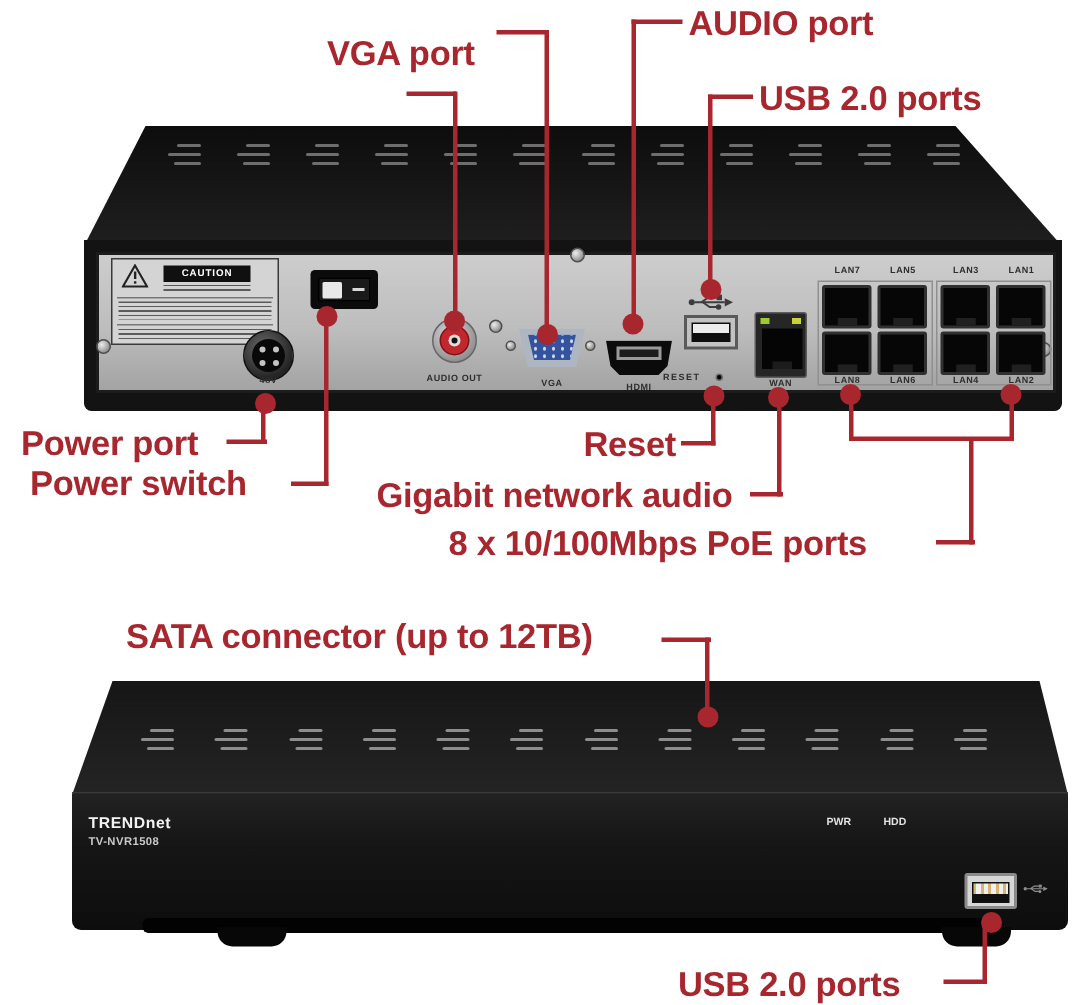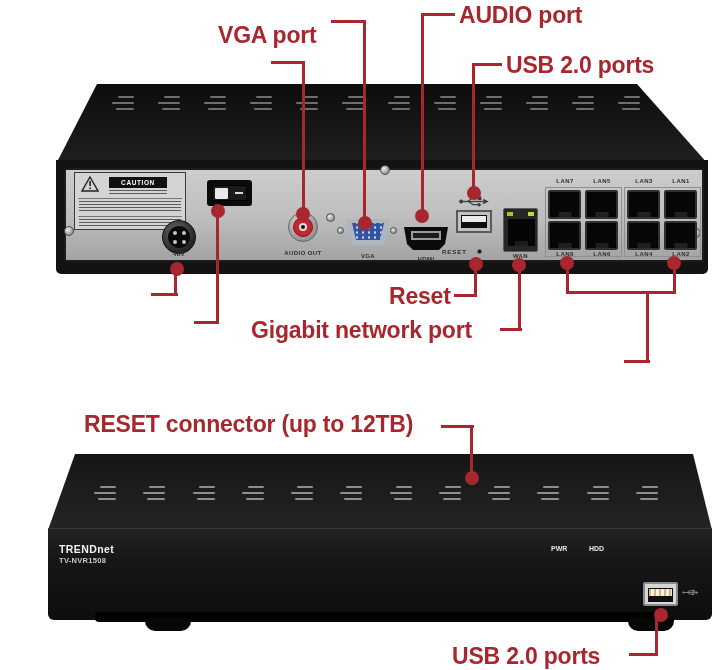--- a/index.html
+++ b/index.html
@@ -368,18 +368,21 @@
   <div class="cl" style="left:470px;top:425px;width:3px;height:54px;"></div>
   <div class="cdot" style="left:465px;top:471px;"></div>
 
   <div class="cl" style="left:629px;top:653px;width:29px;height:3px;"></div>
   <div class="cl" style="left:655px;top:616px;width:3px;height:40px;"></div>
   <div class="cdot" style="left:654px;top:608px;"></div>
 
   <div class="clabel" style="left:218px;top:22px;">VGA port</div>
   <div class="clabel" style="left:459px;top:2px;">AUDIO port</div>
   <div class="clabel" style="left:506px;top:52px;">USB 2.0 ports</div>
+  <div class="clabel" style="left:14px;top:282px;">Power port</div>
+  <div class="clabel" style="left:20px;top:309px;">Power switch</div>
   <div class="clabel" style="left:389px;top:283px;">Reset</div>
-  <div class="clabel" style="left:251px;top:317px;">Gigabit network port</div>
-  <div class="clabel" style="left:84px;top:411px;">RESET connector (up to 12TB)</div>
+  <div class="clabel" style="left:251px;top:317px;">Gigabit network audio</div>
+  <div class="clabel" style="left:299px;top:349px;">8 x 10/100Mbps PoE ports</div>
+  <div class="clabel" style="left:84px;top:411px;">SATA connector (up to 12TB)</div>
   <div class="clabel" style="left:452px;top:643px;">USB 2.0 ports</div>
 
 </div>
 
 </body></html>

